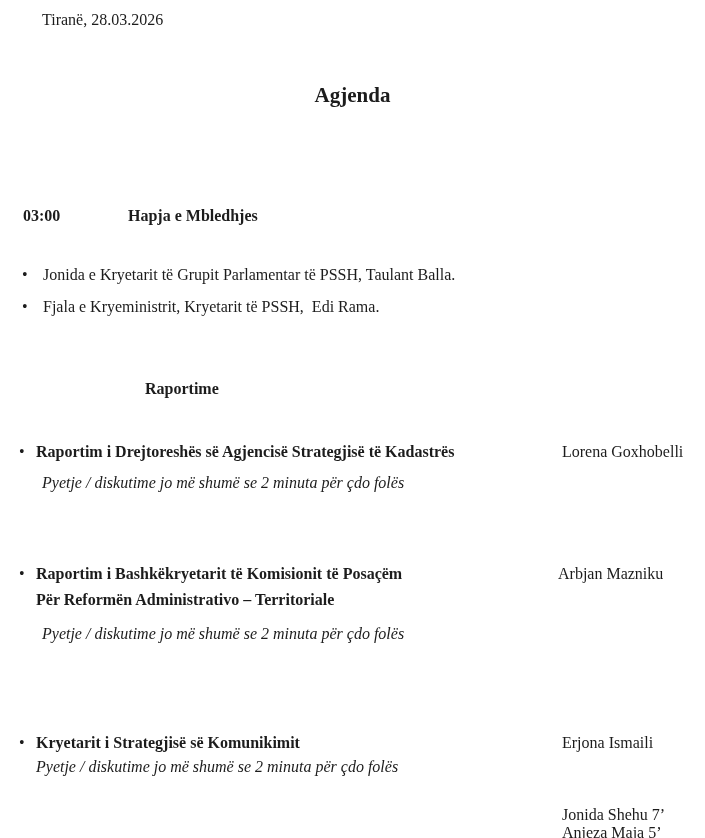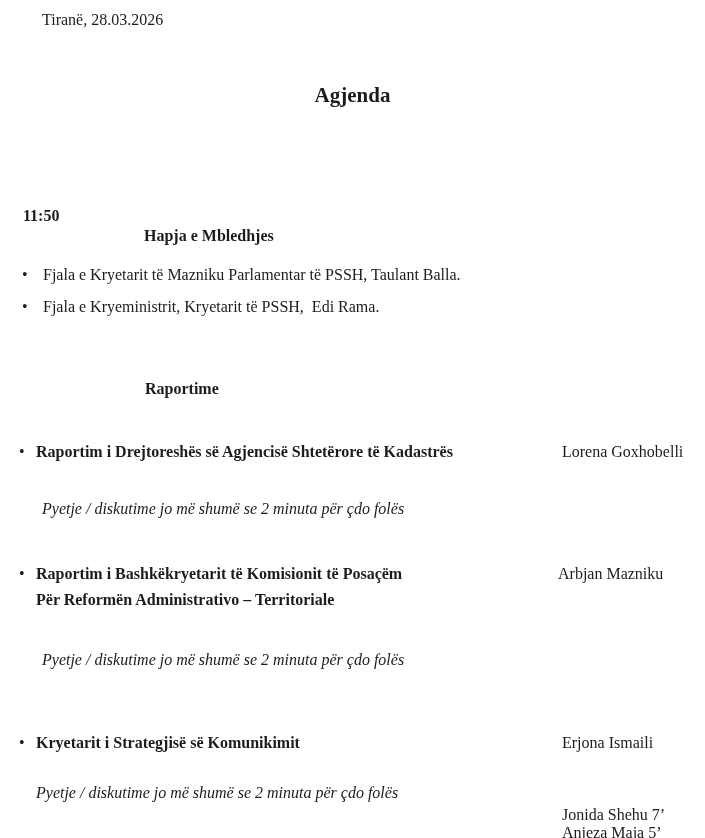--- a/index.html
+++ b/index.html
@@ -17,41 +17,41 @@
     overflow: hidden;
   }
   .line {
     position: absolute;
     font-size: 16px;
     line-height: 1.2;
     white-space: nowrap;
   }
   .prewrap { white-space: pre; }
   .bold { font-weight: bold; }
-  .italic { font-style: italic; margin-top: 26px; }
+  .italic { font-style: italic; }
   .bullet {
     position: absolute;
     font-size: 16px;
     line-height: 1.2;
   }
   .page-title {
     position: absolute;
     left: 0;
     top: 83px;
     width: 100%;
     margin: 0;
     text-align: center;
     font-size: 21px;
     font-weight: bold;
     line-height: 1.2;
   }
   
   .date-line        { left: 42px;  top: 10px; }
   .session-time     { left: 23px;  top: 206px; }
-  .session-title    { left: 144px; top: 206px; margin-top: 20px; }
+  .session-title    { left: 128px; top: 206px; }
 
   .open-bullet-1    { left: 22px;  top: 265px; }
   .open-item-1      { left: 43px;  top: 265px; }
   .open-bullet-2    { left: 22px;  top: 297px; }
   .open-item-2      { left: 43px;  top: 297px; }
 
   .reports-header   { left: 145px; top: 379px; }
 
   .r1-bullet        { left: 19px;  top: 442px; }
   .r1-title         { left: 36px;  top: 442px; }
@@ -74,33 +74,33 @@
 </style>
 </head>
 <body>
 
 <div class="page">
 
   <div class="line date-line">Tiranë, 28.03.2026</div>
 
   <h1 class="page-title">Agjenda</h1>
 
-  <div class="line bold session-time">11:50</div>
+  <div class="line bold session-time">03:00</div>
   <div class="line bold session-title">Hapja e Mbledhjes</div>
 
   <span class="bullet open-bullet-1">•</span>
-  <div class="line prewrap open-item-1">Fjala e Kryetarit të Mazniku Parlamentar të PSSH, Taulant Balla.</div>
+  <div class="line prewrap open-item-1">Jonida e Kryetarit të Grupit Parlamentar të PSSH, Taulant Balla.</div>
 
   <span class="bullet open-bullet-2">•</span>
   <div class="line prewrap open-item-2">Fjala e Kryeministrit, Kryetarit të PSSH,  Edi Rama.</div>
 
   <div class="line bold reports-header">Raportime</div>
 
   <span class="bullet r1-bullet">•</span>
-  <div class="line bold r1-title">Raportim i Drejtoreshës së Agjencisë Shtetërore të Kadastrës</div>
+  <div class="line bold r1-title">Raportim i Drejtoreshës së Agjencisë Strategjisë të Kadastrës</div>
   <div class="line r1-speaker">Lorena Goxhobelli</div>
   <div class="line italic r1-note">Pyetje / diskutime jo më shumë se 2 minuta për çdo folës</div>
 
   <span class="bullet r2-bullet">•</span>
   <div class="line bold r2-title-2">Për Reformën Administrativo – Territoriale</div>
   <div class="line bold r2-title-1">Raportim i Bashkëkryetarit të Komisionit të Posaçëm</div>
   <div class="line r2-speaker">Arbjan Mazniku</div>
   <div class="line italic r2-note">Pyetje / diskutime jo më shumë se 2 minuta për çdo folës</div>
 
   <span class="bullet r3-bullet">•</span>

